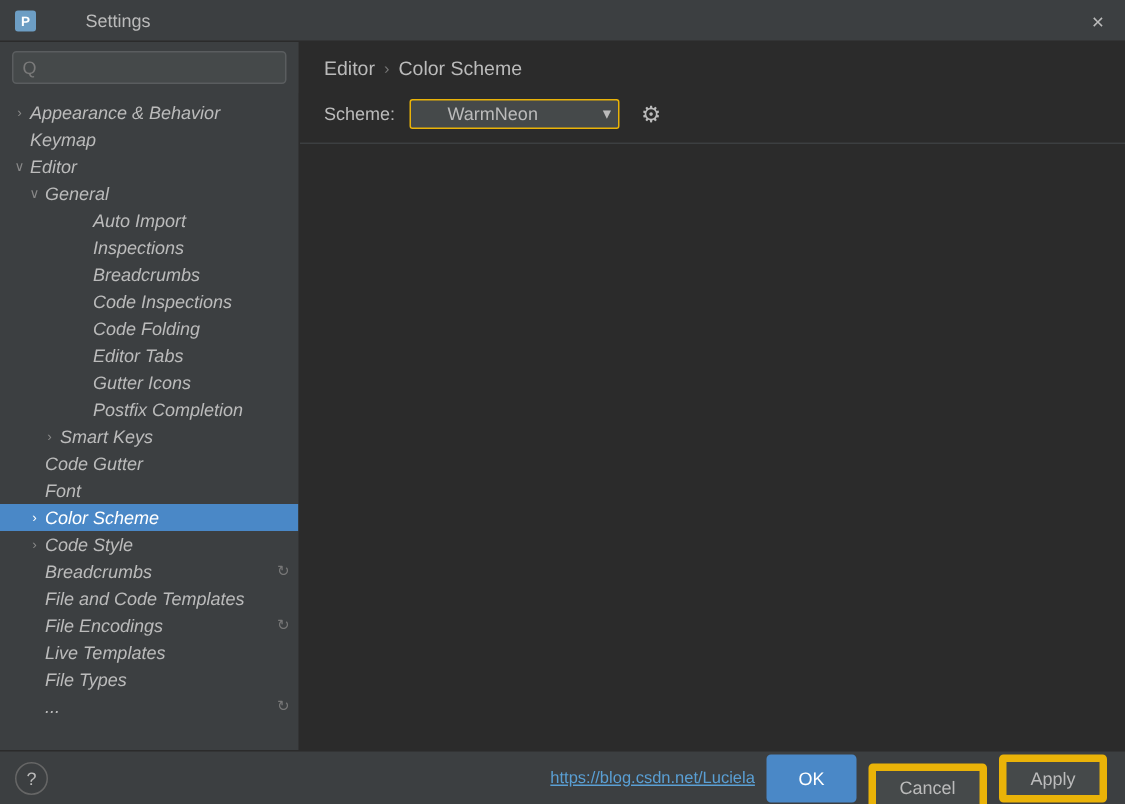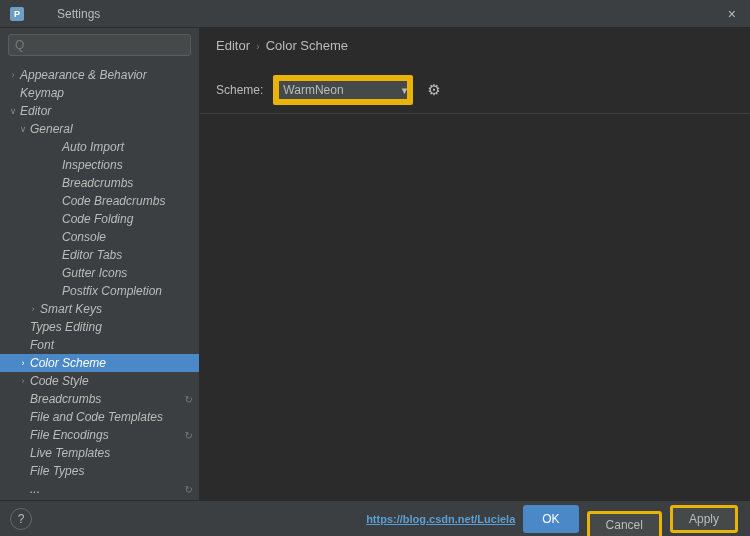--- a/index.html
+++ b/index.html
@@ -143,32 +143,32 @@
       font-size: 13px;
       color: #bbbbbb;
     }
     .breadcrumb-sep { color: #777; font-size: 11px; }
     .breadcrumb-current { color: #bbbbbb; font-weight: normal; }
 
     .scheme-row {
       display: flex;
       align-items: center;
       gap: 10px;
-      margin-top: 22px;
+      margin-top: 12px;
     }
     .scheme-label {
       font-size: 12px;
       color: #bbbbbb;
     }
     .scheme-select {
       background: #45494a;
-      border: 6px solid #eab308;
-      color: #bbbbbb;
-      font-size: 12px;
-      padding: 2px 4px;
+      border: 1px solid #eab308;
+      color: #bbbbbb;
+      font-size: 12px;
+      padding: 2px 24px;
       border-radius: 2px;
       min-width: 140px;
       outline: none;
       appearance: none;
       -webkit-appearance: none;
       padding-right: 20px;
       position: relative;
       cursor: pointer;
     }
     .scheme-select-wrap {
@@ -207,26 +207,25 @@
       align-items: center;
       justify-content: flex-end;
       padding-right: 12px;
       gap: 8px;
     }
     .footer-link {
       color: #5a9fd4;
       font-size: 11px;
       text-decoration: underline;
       cursor: pointer;
-      font-weight: bold;
     }
     .btn {
       padding: 4px 16px;
       font-size: 12px;
-      border: 3px solid #eab308;
+      border: 5px solid #eab308;
       border-radius: 3px;
       cursor: pointer;
     }
     .btn-ok {
       background: #4a88c7;
       border-color: #4a88c7;
       color: white;
     }
     .btn-cancel {
       background: #45494a;
@@ -293,49 +292,45 @@
         <div class="tree-item indent-3">
           <span class="chevron"></span>
           <span class="tree-item-label">Inspections</span>
         </div>
         <div class="tree-item indent-3">
           <span class="chevron"></span>
           <span class="tree-item-label">Breadcrumbs</span>
         </div>
         <div class="tree-item indent-3">
           <span class="chevron"></span>
-          <span class="tree-item-label">Code Breadcrumbs</span>
+          <span class="tree-item-label">Code Inspections</span>
         </div>
         <div class="tree-item indent-3">
           <span class="chevron"></span>
           <span class="tree-item-label">Code Folding</span>
-        </div>
-        <div class="tree-item indent-3">
-          <span class="chevron"></span>
-          <span class="tree-item-label">Console</span>
         </div>
         <div class="tree-item indent-3">
           <span class="chevron"></span>
           <span class="tree-item-label">Editor Tabs</span>
         </div>
         <div class="tree-item indent-3">
           <span class="chevron"></span>
           <span class="tree-item-label">Gutter Icons</span>
         </div>
         <div class="tree-item indent-3">
           <span class="chevron"></span>
           <span class="tree-item-label">Postfix Completion</span>
         </div>
         <div class="tree-item indent-2">
           <span class="chevron">›</span>
           <span class="tree-item-label">Smart Keys</span>
         </div>
         <div class="tree-item indent-1">
           <span class="chevron"></span>
-          <span class="tree-item-label">Types Editing</span>
+          <span class="tree-item-label">Code Gutter</span>
         </div>
         <div class="tree-item indent-1">
           <span class="chevron"></span>
           <span class="tree-item-label">Font</span>
         </div>
         <div class="tree-item indent-1 selected">
           <span class="chevron">›</span>
           <span class="tree-item-label">Color Scheme</span>
         </div>
         <div class="tree-item indent-1">

